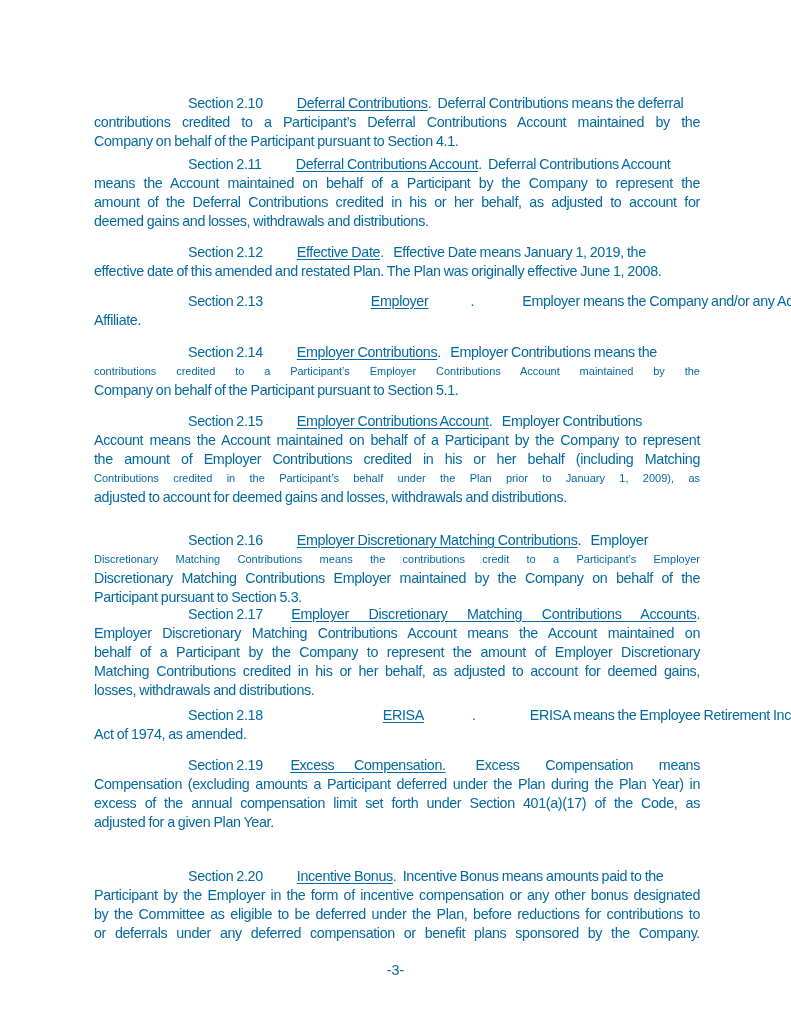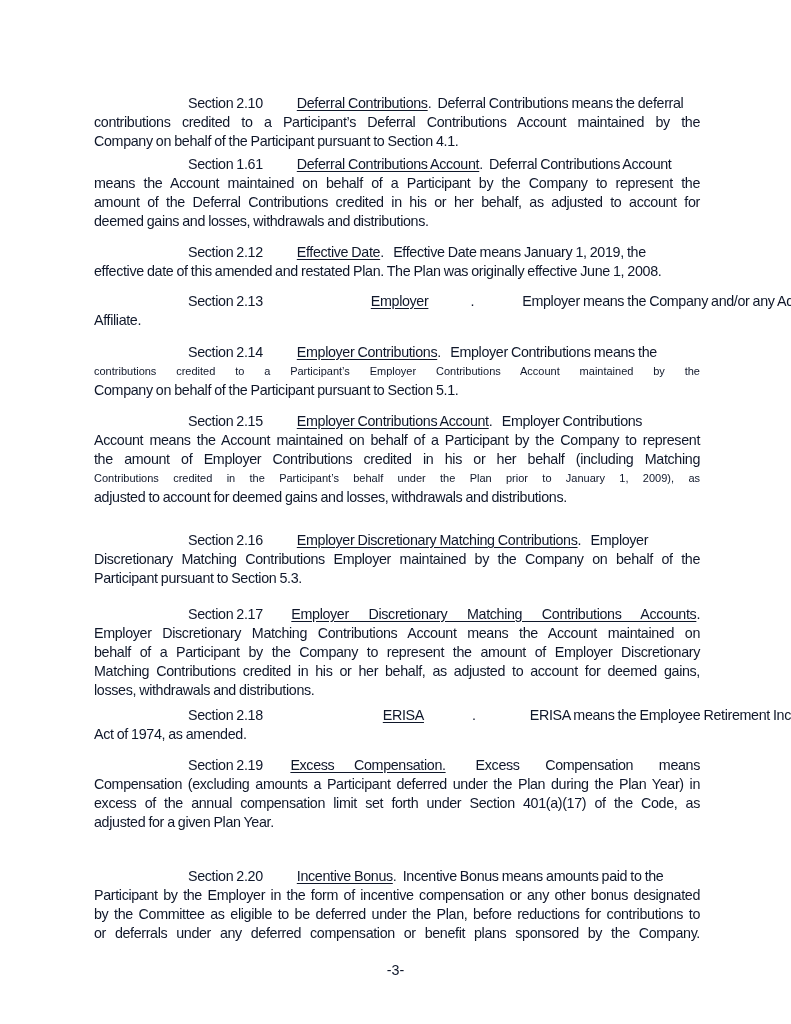--- a/index.html
+++ b/index.html
@@ -1,19 +1,19 @@
 <!DOCTYPE html>
 <html><head>
 <meta charset="utf-8">
 <style>
   html, body { margin: 0; padding: 0; background: #ffffff; }
   body { width: 791px; height: 1024px; position: relative; overflow: hidden; }
   .page {
     position: absolute; left: 0; top: 0; width: 791px; height: 1024px; background: #fff;
-    font-family: "Liberation Sans", sans-serif; color: #0f172a; font-size: 14.3px;
+    font-family: "Liberation Sans", sans-serif; color: #0369a1; font-size: 14.3px;
     letter-spacing: -0.35px; word-spacing: -0.5px;
   }
   .para {
     position: absolute; left: 94px; width: 606px;
     line-height: 19px; text-align: justify;
   }
   .para .line { display: block; text-align: justify; text-align-last: justify; white-space: nowrap; height: 19px; overflow: visible; }
   .para .line.last { text-align-last: left; }
   .para .line.first { padding-left: 94px; }
   .u { text-decoration: underline; text-underline-offset: 2px; padding-left: 24px; }
@@ -29,21 +29,21 @@
 
 <div class="page">
 
   <div class="para" style="top:94px">
     <span class="line first" style="display: flex; align-items: baseline; white-space: pre;"><span>Section 2.10</span><span class="sp"></span> <span class="u">Deferral Contributions</span>.&nbsp; <span>Deferral Contributions means the deferral</span></span>
     <span class="line">contributions credited to a Participant’s Deferral Contributions Account maintained by the</span>
     <span class="line last">Company on behalf of the Participant pursuant to Section 4.1.</span>
   </div>
 
   <div class="para" style="top:155px">
-    <span class="line first" style="display: flex; align-items: baseline; white-space: pre;"><span>Section 1.61</span><span class="sp"></span> <span class="u">Deferral Contributions Account</span>.&nbsp; <span>Deferral Contributions Account</span></span>
+    <span class="line first" style="display: flex; align-items: baseline; white-space: pre;"><span>Section 2.11</span><span class="sp"></span> <span class="u">Deferral Contributions Account</span>.&nbsp; <span>Deferral Contributions Account</span></span>
     <span class="line">means the Account maintained on behalf of a Participant by the Company to represent the</span>
     <span class="line">amount of the Deferral Contributions credited in his or her behalf, as adjusted to account for</span>
     <span class="line last">deemed gains and losses, withdrawals and distributions.</span>
   </div>
 
   <div class="para" style="top:243px">
     <span class="line first" style="display: flex; align-items: baseline; white-space: pre;"><span>Section 2.12</span><span class="sp"></span> <span class="u">Effective Date</span>.&nbsp;&nbsp; <span>Effective Date means January 1, 2019, the</span></span>
     <span class="line last">effective date of this amended and restated Plan.  The Plan was originally effective June 1, 2008.</span>
   </div>
 
@@ -61,20 +61,21 @@
   <div class="para" style="top:412px">
     <span class="line first" style="display: flex; align-items: baseline; white-space: pre;"><span>Section 2.15</span><span class="sp"></span> <span class="u">Employer Contributions Account</span>.&nbsp;&nbsp; <span>Employer Contributions</span></span>
     <span class="line">Account means the Account maintained on behalf of a Participant by the Company to represent</span>
     <span class="line">the amount of Employer Contributions credited in his or her behalf (including Matching</span>
     <span class="line serif">Contributions credited in the Participant’s behalf under the Plan prior to January 1, 2009), as</span>
     <span class="line last">adjusted to account for deemed gains and losses, withdrawals and distributions.</span>
   </div>
 
   <div class="para" style="top:531px">
     <span class="line first" style="display: flex; align-items: baseline; white-space: pre;"><span>Section 2.16</span><span class="sp"></span> <span class="u">Employer Discretionary Matching Contributions</span>.&nbsp;&nbsp; <span>Employer</span></span>
+    <span class="line serif">Discretionary Matching Contributions means the contributions credit to a Participant’s Employer</span>
     <span class="line">Discretionary Matching Contributions Employer maintained by the Company on behalf of the</span>
     <span class="line last">Participant pursuant to Section 5.3.</span>
   </div>
 
   <div class="para" style="top:605px">
     <span class="line first" style="display: flex; align-items: baseline; white-space: pre;"><span>Section 2.17</span><span class="sp"></span> <span class="u" style="word-spacing:16px">Employer Discretionary Matching Contributions Accounts</span>.</span>
     <span class="line">Employer Discretionary Matching Contributions Account means the Account maintained on</span>
     <span class="line">behalf of a Participant by the Company to represent the amount of Employer Discretionary</span>
     <span class="line">Matching Contributions credited in his or her behalf, as adjusted to account for deemed gains,</span>
     <span class="line last">losses, withdrawals and distributions.</span>

